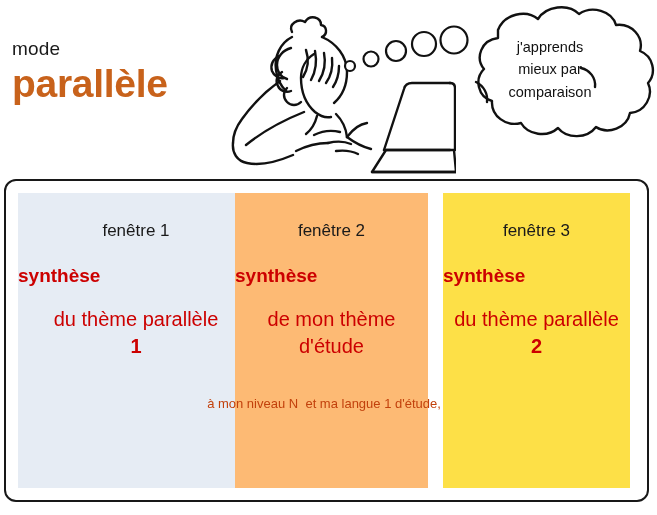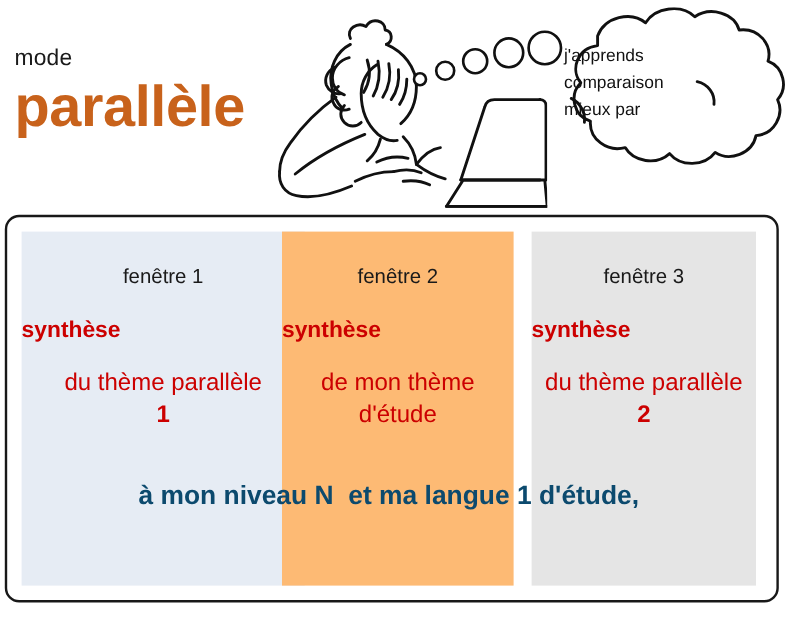--- a/index.html
+++ b/index.html
@@ -25,21 +25,21 @@
   #mode-label {
     position: absolute;
     left: 12px; top: 38px;
     font-size: 19px;
     color: #1a1a1a;
     letter-spacing: 0.2px;
   }
   #mode-title {
     position: absolute;
     left: 12px; top: 62px;
-    font-size: 48px;
+    font-size: 39px;
     font-weight: bold;
     color: #c8621b;
     letter-spacing: -0.3px;
   }
 
   
   #illustration {
     position: absolute;
     left: 196px; top: 4px;
     width: 260px; height: 172px;
@@ -51,20 +51,21 @@
   }
   #thought-cloud {
     position: absolute;
     left: 440px; top: 6px;
     width: 215px; height: 138px;
   }
   #thought-text {
     position: absolute;
     left: 470px; top: 36px;
     width: 160px;
+    text-align: center;
     font-size: 14.5px;
     line-height: 1.55;
     color: #111111;
   }
 
   
   #main-box {
     position: absolute;
     left: 4px; top: 179px;
     width: 645px; height: 323px;
@@ -112,25 +113,24 @@
     color: #cc0000;
   }
   .col-detail .emph { font-weight: bold; display: block; }
 
   
   #footer-text {
     position: absolute;
     left: 18px; top: 392px;
     width: 612px;
     text-align: center;
-    font-size: 22px;
+    font-size: 13px;
     line-height: 1.9;
-    color: #0c4a6e;
+    color: #c2410c;
     z-index: 5;
-    font-weight: bold;
   }
   #footer-line-1, #footer-line-2 { display: block; white-space: pre; }
 </style>
 </head>
 <body>
 
 <div id="header">
   <div id="mode-label">mode</div>
   <div id="mode-title">parallèle</div>
 </div>
@@ -200,22 +200,22 @@
            c-11 10 -30 7 -37 -5
            c-15 4 -30 -7 -29 -22
            c-14 -4 -18 -22 -8 -32
            c-9 -11 -3 -29 14 -31 z"></path>
   <path d="M141 62 c9 2 15 10 14 19" fill="none"></path>
   <path d="M36 76 c8 4 12 12 11 20" fill="none"></path>
 </svg>
 
 <div id="thought-text">
     <div>j'apprends</div>
+    <div>mieux par</div>
     <div>comparaison</div>
-    <div>mieux par</div>
   </div>
 
 <div id="main-box"></div>
 
 <div id="column-1" class="column" style="background: rgb(230, 236, 244);">
   <div class="col-window-label">fenêtre 1</div>
   <div class="col-synthese">synthèse</div>
   <div class="col-detail">
     <span>du thème parallèle</span>
     <span class="emph">1</span>
@@ -224,21 +224,21 @@
 
 <div id="column-2" class="column" style="background: #fdba74;">
   <div class="col-window-label">fenêtre 2</div>
   <div class="col-synthese">synthèse</div>
   <div class="col-detail">
     <span>de mon thème</span>
     <span>d'étude</span>
   </div>
 </div>
 
-<div id="column-3" class="column" style="background: #e5e5e5; padding-left: 12px;">
+<div id="column-3" class="column" style="background: #fde047; padding-left: 12px;">
   <div class="col-window-label">fenêtre 3</div>
   <div class="col-synthese">synthèse</div>
   <div class="col-detail">
     <span>du thème parallèle</span>
     <span class="emph">2</span>
   </div>
 </div>
 
 <div id="footer-text">
   <span id="footer-line-1">à mon niveau N  et ma langue 1 d'étude,</span>

